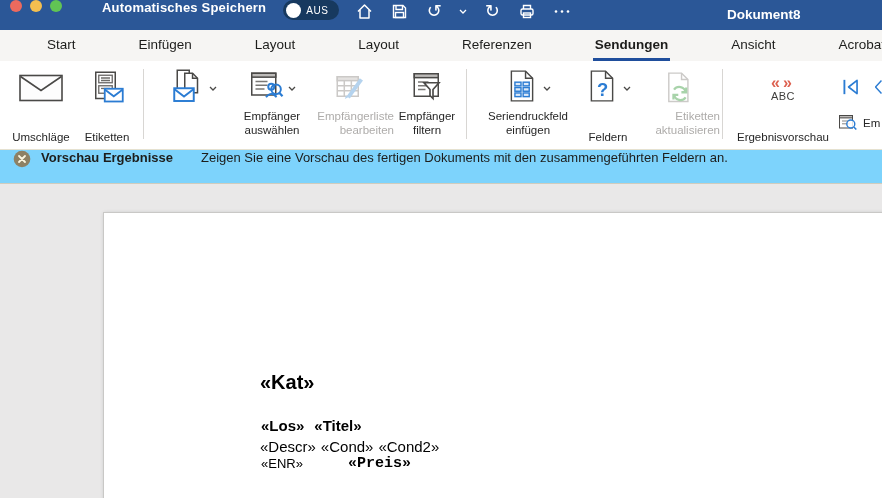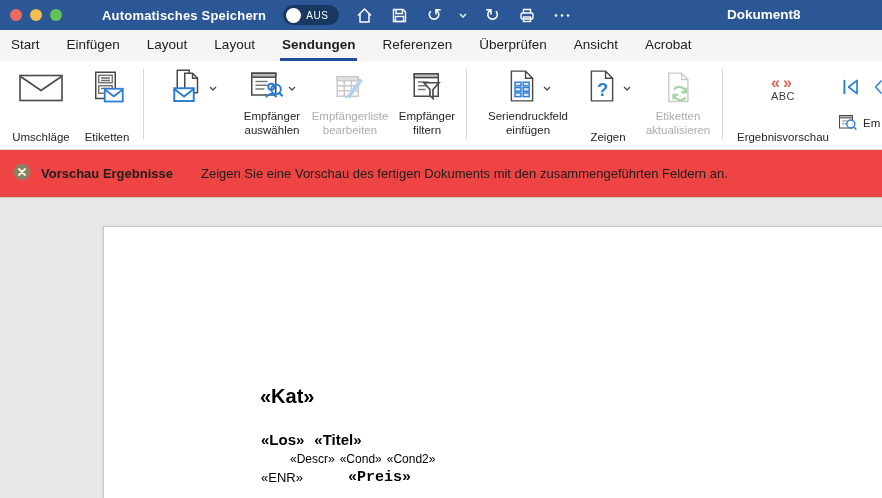--- a/index.html
+++ b/index.html
@@ -1,64 +1,64 @@
 <!DOCTYPE html>
 <html><head>
 <meta charset="utf-8">
 <style>
   * { margin:0; padding:0; box-sizing:border-box; }
   body { font-family:"Liberation Sans", sans-serif; background:#fff; }
   .window { position:relative; width:882px; height:498px; overflow:hidden; background:#e9e8e8; }
 
   
-  .titlebar { position:relative; height:30px; background:#2b5797; display:flex; align-items:center; }
+  .titlebar { position:relative; height:30px; background:#2b5797; display:flex; align-items:flex-start; }
   .lights { display:flex; gap:8px; padding-left:10px; }
   .light { width:12px; height:12px; border-radius:50%; }
   .light.red{ background:#ec6a5e; } .light.yellow{ background:#f4bf50; } .light.green{ background:#61c454; }
   .autosave-label { color:#fff; font-size:13px; font-weight:700; margin-left:40px; letter-spacing:.2px; }
   .toggle { margin-left:17px; width:56px; height:20px; border-radius:10px; background:#17395f; display:flex; align-items:center; cursor:default; }
   .toggle .knob { width:15px; height:15px; border-radius:50%; background:#fff; margin-left:3px; }
   .toggle .state { color:#fff; font-size:10px; font-weight:400; margin-left:5px; letter-spacing:.5px; }
   .tb-icons { display:flex; align-items:center; gap:13px; margin-left:14px; }
   .tb-ic { display:flex; align-items:center; justify-content:center; width:22px; height:22px; }
   .u-arrow { font-family:"DejaVu Sans", sans-serif; color:#fff; font-size:18px; line-height:18px; }
   .doc-title { position:absolute; left:727px; top:7px; color:#fff; font-size:13.5px; font-weight:700; }
 
   
   .tabbar { height:31px; background:#f6f5f3; display:flex; align-items:stretch; gap:23px; padding-left:9px; }
-  .tab { display:flex; align-items:center; font-size:13.5px; color:#1d1d1b; border-bottom:3px solid transparent; padding:0 2px; cursor:default; }
+  .tab { display:flex; align-items:center; font-size:13.5px; color:#1d1d1b; border-bottom:3px solid transparent; padding:0 2px; cursor:default;margin-left:36px; }
   .tab.active { font-weight:700; border-bottom-color:#1f4e9c; }
 
   
   .ribbon { position:relative; height:88px; background:#fff; }
   .rsep { position:absolute; top:8px; bottom:10px; width:1px; background:#d8d6d3; }
   .rbtn { position:absolute; top:6px; text-align:center; color:#262626; font-size:11.5px; line-height:13.5px; cursor:default; }
   .rbtn .ric { height:42px; display:flex; align-items:center; justify-content:center; gap:4px; }
   .rbtn .rlabel { margin-top:1px; }
   .rbtn .rlabel.single { margin-top:22px; }
-  .rbtn.disabled { color:#aeacaa; }
+  .rbtn.disabled { color:#aeacaa;text-align:right; }
   .gml { color:#dd6150; font-size:16px; font-weight:700; letter-spacing:3px; line-height:15px; }
   .abc { color:#3f3e3c; font-size:11px; letter-spacing:.5px; line-height:12px; }
   .nav-first { position:absolute; left:840px; top:15px; }
   .nav-prev-partial { position:absolute; left:875px; top:15px; }
   .find-row { position:absolute; left:838px; top:51px; display:flex; align-items:center; gap:5px; font-size:11.5px; color:#262626; white-space:nowrap; }
 
   
-  .notifbar { height:49px; background:#ef4444; border-top:1px solid #e5e1d0; border-bottom:1px solid #cfccbe; display:flex; align-items:center; padding-left:13px; }
+  .notifbar { height:35px; background:#7dd3fc; border-top:1px solid #e5e1d0; border-bottom:1px solid #cfccbe; display:flex; padding-left:13px; }
   .notif-title { font-size:13px; font-weight:700; color:#1d1d1b; margin-left:10px; }
   .notif-msg { font-size:13px; color:#1d1d1b; margin-left:28px; }
 
   
   .docarea { position:relative; height:314px; background:#e9e8e8; overflow:hidden; }
   .page { position:absolute; left:103px; top:28px; width:810px; height:360px; background:#fff; border:1px solid #c9c8c6; box-shadow:1px 1px 4px rgba(0,0,0,.18); }
   .mf { position:absolute; color:#000; white-space:nowrap; }
   .mf-kat { left:156px; top:158px; font-size:20px; font-weight:700; }
   .mf-line1 { left:157px; top:204px; font-size:15px; font-weight:700; }
   .mf-line1 .gap { display:inline-block; width:10px; }
-  .mf-line2 { left:156px; top:225px; font-size:12px;margin-left:30px; }
+  .mf-line2 { left:156px; top:225px; font-size:15px; }
   .mf-line2 .gap { display:inline-block; width:5px; }
   .mf-line3 { left:157px; top:243px; font-size:13px; }
   .mf-line3 .preis { position:absolute; left:87px; top:-1px; font-size:15px; font-weight:700;font-family:Liberation Mono, monospace; }
 </style>
 </head>
 <body>
 
 <div class="window">
 
   <div class="titlebar">
@@ -109,23 +109,22 @@
       </span>
     </div>
     <span class="doc-title">Dokument8</span>
   </div>
 
   <div class="tabbar">
     <span class="tab">Start</span>
     <span class="tab">Einfügen</span>
     <span class="tab">Layout</span>
     <span class="tab">Layout</span>
+    <span class="tab">Referenzen</span>
     <span class="tab active">Sendungen</span>
-    <span class="tab">Referenzen</span>
-    <span class="tab">Überprüfen</span>
     <span class="tab">Ansicht</span>
     <span class="tab">Acrobat</span>
   </div>
 
   <div class="ribbon">
 
     <div class="rbtn" style="left:4px;width:74px">
       <div class="ric">
         <svg width="44" height="28" viewBox="0 0 44 28">
             <rect x="1" y="1.5" width="42" height="25" fill="#fdfdfd" stroke="#4a4947" stroke-width="1.6"></rect>
@@ -265,21 +264,21 @@
               <path d="M14.5 1.5 v5 h5" fill="none" stroke="#4a4947"></path>
               <text x="8.5" y="19" font-size="13" font-weight="bold" fill="#2b7cd3" font-family="Liberation Sans, sans-serif">?</text>
             </svg>
         </span>
         <span>
           <svg width="8" height="5" viewBox="0 0 8 5">
               <polyline points="1,1 4,4 7,1" fill="none" stroke="#4a4947" stroke-width="1.3"></polyline>
             </svg>
         </span>
       </div>
-      <div class="rlabel single">Zeigen</div>
+      <div class="rlabel single">Feldern</div>
     </div>
 
     <div class="rbtn disabled" style="left:636px;width:84px">
       <div class="ric">
         <svg width="34" height="36" viewBox="0 0 24 24">
             <path d="M5.5 1.5 h9 l4.5 4.5 v15.5 h-13.5 z" fill="#fff" stroke="#cccac8"></path>
             <path d="M14.5 1.5 v4.5 h4.5" fill="none" stroke="#cccac8"></path>
             <path d="M9.2 13.2 a4.6 4.6 0 0 1 8.2 1.6" fill="none" stroke="#a8d3aa" stroke-width="1.6"></path>
             <path d="M17.8 11.6 v3.4 h-3.4" fill="none" stroke="#a8d3aa" stroke-width="1.6"></path>
             <path d="M17.4 18.6 a4.6 4.6 0 0 1 -8.2 -1.6" fill="none" stroke="#a8d3aa" stroke-width="1.6"></path>

